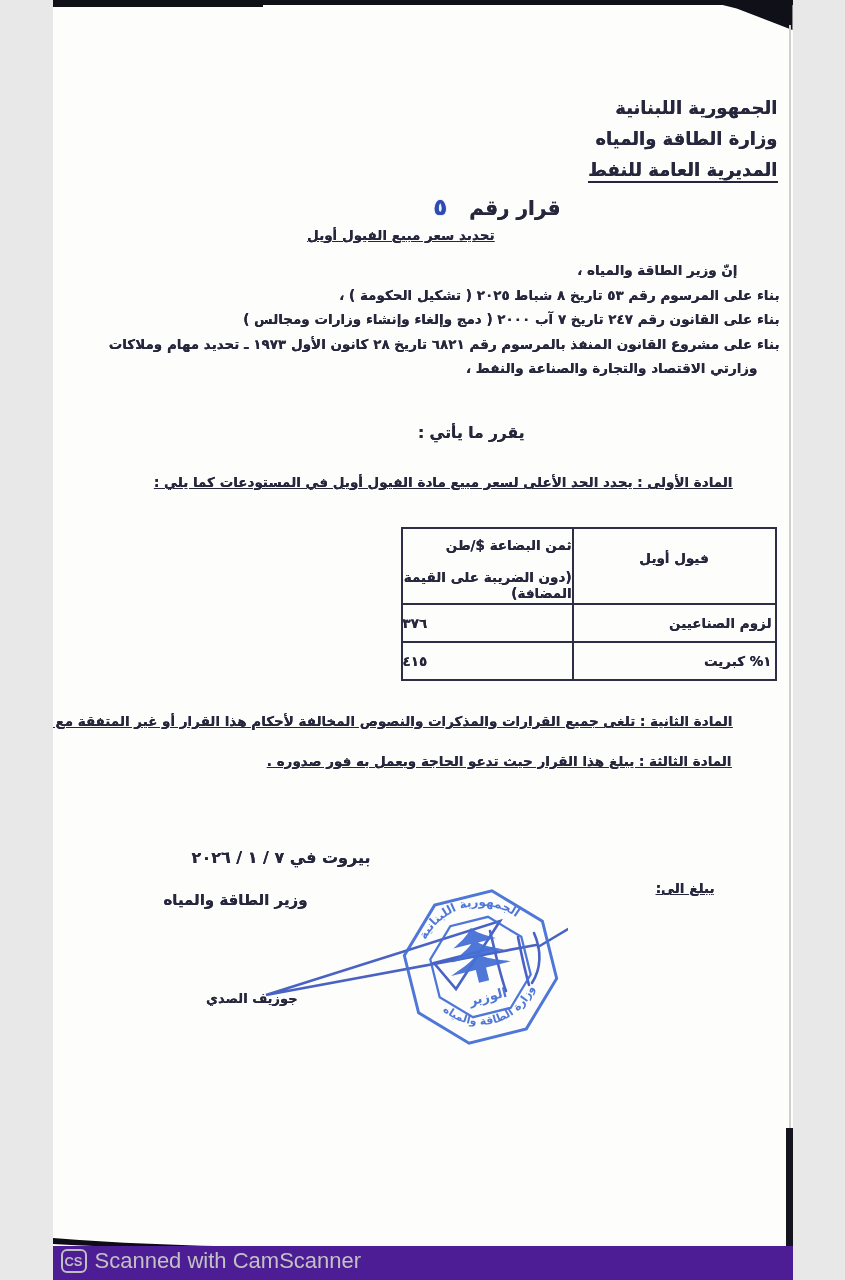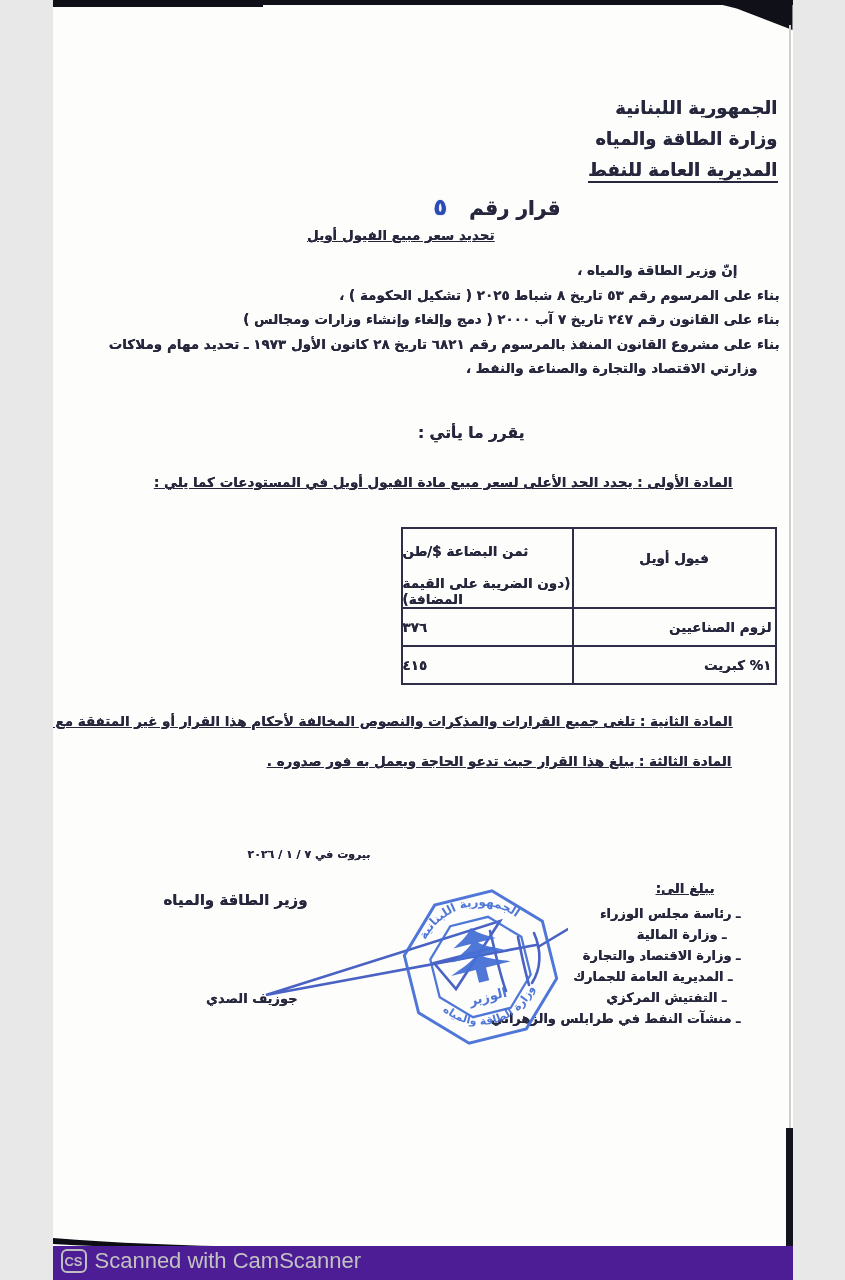--- a/index.html
+++ b/index.html
@@ -45,27 +45,27 @@
   .article3 { position:absolute; right:61px; top:753px; }
 
   
   .price-table { position:absolute; left:348px; top:527px; width:376px;
                  border-collapse:collapse; direction:rtl; }
   .price-table td { border:2px solid #2e2e48; font-weight:bold; font-size:13.5px;
                     color:#26263c; text-shadow:0 0 0.5px currentColor; }
   .col-product { width:204px; }
   .col-price   { width:172px; }
   .th-product  { text-align:center; vertical-align:top; padding-top:21px; height:76px; }
-  .th-price    { text-align:left; vertical-align:top; padding-top:14px;margin-top:40px; }
+  .th-price    { text-align:right; vertical-align:top; padding-top:8px;margin-top:40px; }
   .th-price .l2 { margin-top:16px; }
   .td-product  { text-align:right; padding-right:3px; height:38px; }
   .td-price    { text-align:left; font-size:14px; }
 
   
-  .date-line { position:absolute; right:422px; top:848px; font-size:11px; font-weight:bold; }
+  .date-line { position:absolute; right:422px; top:848px; font-size:16px; font-weight:bold; }
   .dist-head { position:absolute; right:78px; top:880px; font-size:13.5px; font-weight:bold;
                text-decoration:underline; }
   .dist-list { position:absolute; right:52px; top:903px; font-size:13px; font-weight:bold; line-height:21px; }
   .dist-list .i1 { margin-right:14px; }
   .dist-list .i4 { margin-right:8px; }
   .min-title { position:absolute; right:485px; top:891px; font-size:15px; font-weight:bold; }
   .min-name  { position:absolute; right:495px; top:991px; font-size:13px; font-weight:bold; }
 
   .sig-wrap   { position:absolute; left:185px; top:903px; width:330px; height:115px; }
   .stamp-wrap { position:absolute; left:340px; top:876px; width:175px; height:182px; }
@@ -138,28 +138,20 @@
   <div class="article article2 ar">
     <span class="art-label">المادة الثانية</span><span> : تلغى جميع القرارات والمذكرات والنصوص المخالفة لأحكام هذا القرار أو غير المتفقة مع مضمونه .</span>
   </div>
   <div class="article article3 ar">
     <span class="art-label">المادة الثالثة</span><span> : يبلغ هذا القرار حيث تدعو الحاجة ويعمل به فور صدوره .</span>
   </div>
 
   <div class="date-line ar">بيروت في    ٧ / ١ / ٢٠٢٦</div>
 
   <div class="dist-head ar">يبلغ الى:</div>
-  <div class="dist-list ar">
-    <div>ـ رئاسة مجلس الوزراء</div>
-    <div class="i1">ـ وزارة المالية</div>
-    <div>ـ وزارة الاقتصاد والتجارة</div>
-    <div class="i4">ـ المديرية العامة للجمارك</div>
-    <div class="i1">ـ التفتيش المركزي</div>
-    <div>ـ منشآت النفط في طرابلس والزهراني</div>
-  </div>
 
   <div class="min-title ar">وزير الطاقة والمياه</div>
   <div class="min-name ar">جوزيف الصدي</div>
 
   <div class="sig-wrap">
     <svg width="330" height="115" viewBox="0 0 330 115">
       <g fill="none" stroke="#3a55c0" stroke-width="2.6" stroke-linecap="round" opacity="0.92">
         <path d="M 298 42 L 28 92 L 262 18 L 218 86 L 196 60 L 255 45"></path>
         <path d="M 252 28 C 258 52 262 72 268 88"></path>
         <path d="M 280 34 C 284 54 287 68 291 82"></path>

